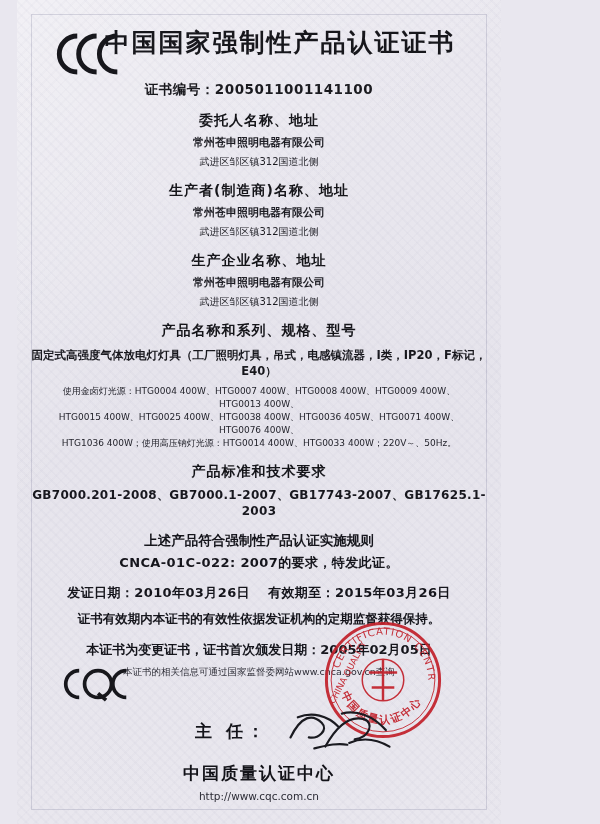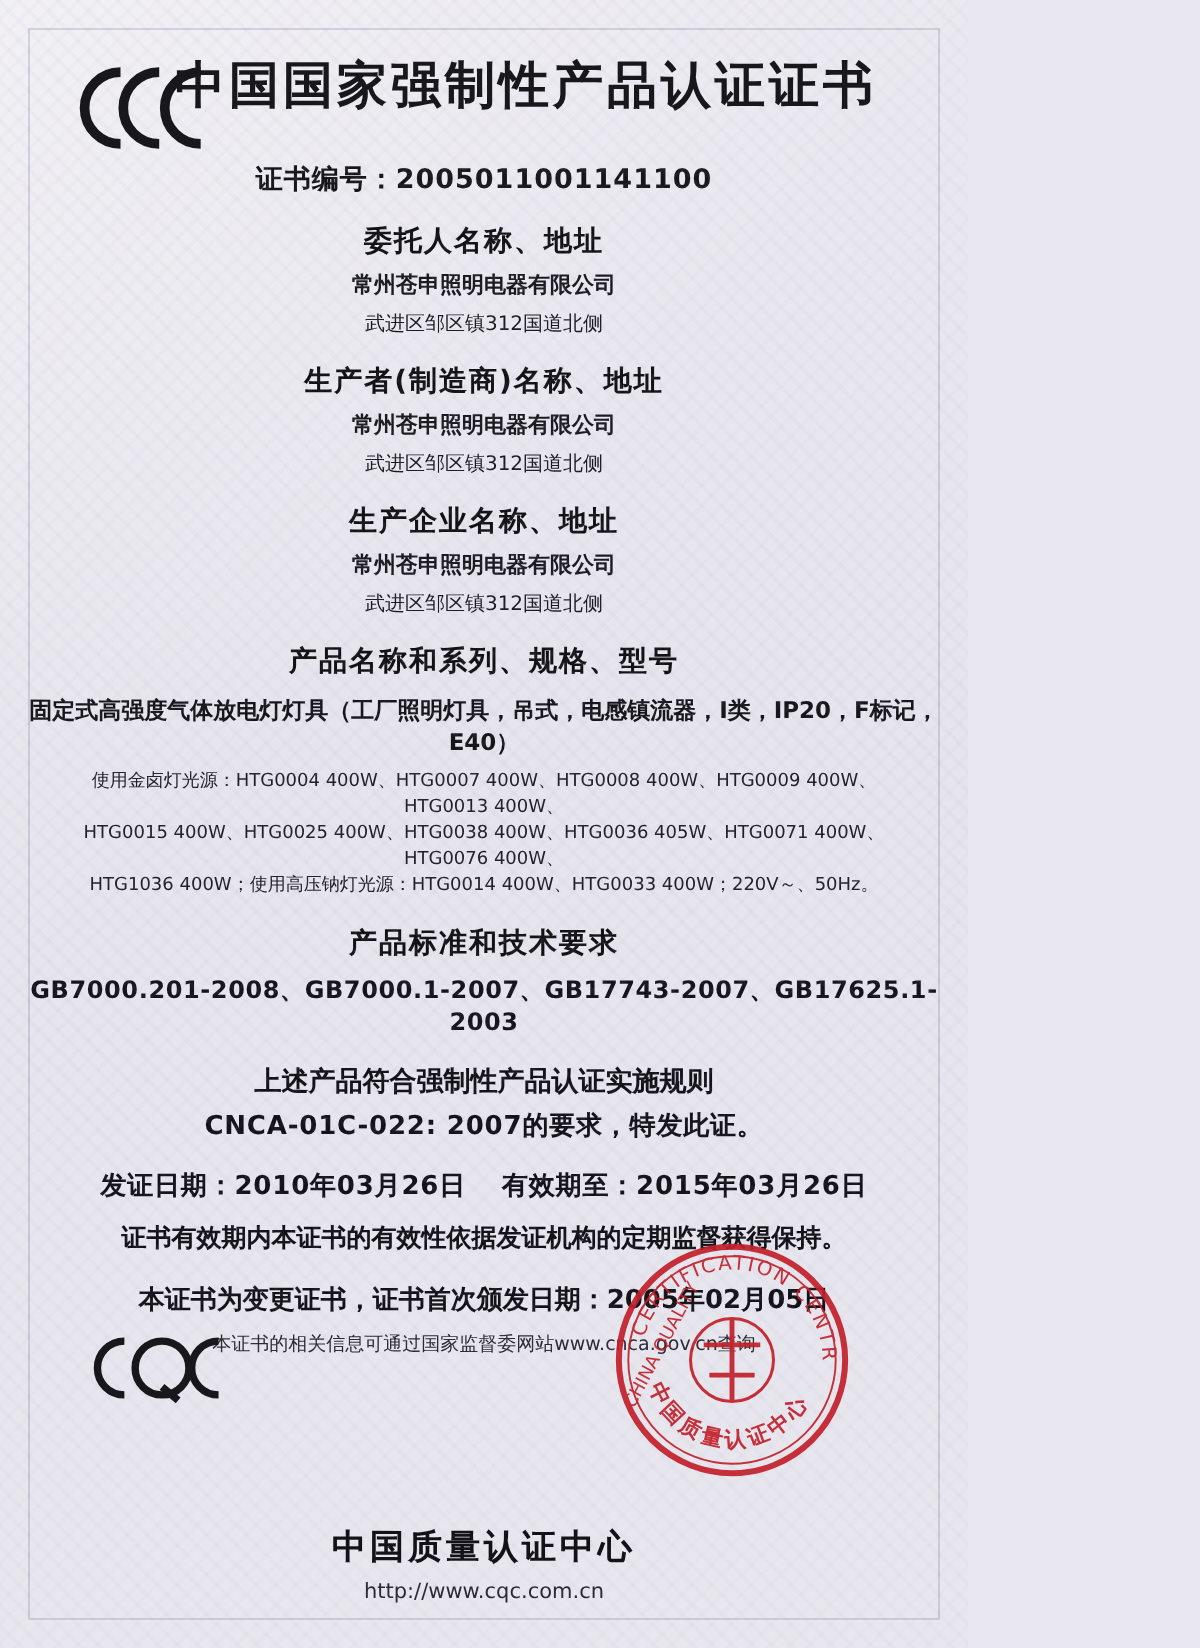--- a/index.html
+++ b/index.html
@@ -14,20 +14,21 @@
     overflow: hidden;
   }
   .page {
     position: relative;
     width: 484px;
     height: 824px;
     background:
       linear-gradient(135deg, rgba(255,255,255,0.35) 0%, rgba(255,255,255,0) 40%),
       linear-gradient(to bottom, #ebe9f0 0%, #e6e4ec 45%, #e9e7ee 100%);
     box-sizing: border-box;
+    margin-left: 17px;
   }
   
   .page::before {
     content: "";
     position: absolute;
     inset: 0;
     background-image:
       repeating-linear-gradient(45deg, rgba(150,150,180,0.05) 0 2px, rgba(255,255,255,0) 2px 7px),
       repeating-linear-gradient(-45deg, rgba(150,150,180,0.04) 0 2px, rgba(255,255,255,0) 2px 7px);
     pointer-events: none;
@@ -329,17 +330,32 @@
       <svg viewBox="0 0 110 64" width="74" height="44">
         <g fill="none" stroke="#17171c" stroke-width="5.5">
           <path d="M30 12 A20 20 0 1 0 30 52"></path>
           <circle cx="58" cy="32" r="20"></circle>
           <path d="M100 12 A20 20 0 1 0 100 52"></path>
           <path d="M58 46 L70 56"></path>
         </g>
       </svg>
     </div>
 
+    <div class="signature-row">
+      <div class="director-label">主 任：</div>
+      <div class="signature">
+        <svg viewBox="0 0 120 54" width="110" height="50">
+          <g fill="none" stroke="#1a1a20" stroke-width="2.4" stroke-linecap="round">
+            <path d="M6 34 C 18 10, 30 8, 40 18 C 48 26, 36 36, 26 34"></path>
+            <path d="M14 12 C 30 6, 46 10, 58 22"></path>
+            <path d="M44 44 C 56 22, 70 10, 86 14 C 98 18, 92 34, 76 36"></path>
+            <path d="M62 8 C 78 4, 96 10, 110 26"></path>
+            <path d="M70 40 C 84 34, 100 36, 114 44"></path>
+            <path d="M32 46 C 48 42, 58 40, 68 42"></path>
+          </g>
+        </svg>
+      </div>
+    </div>
 
     <div class="org-name">中国质量认证中心</div>
     <div class="website">http://www.cqc.com.cn</div>
   </div>
 </div>
 
 </body></html>

